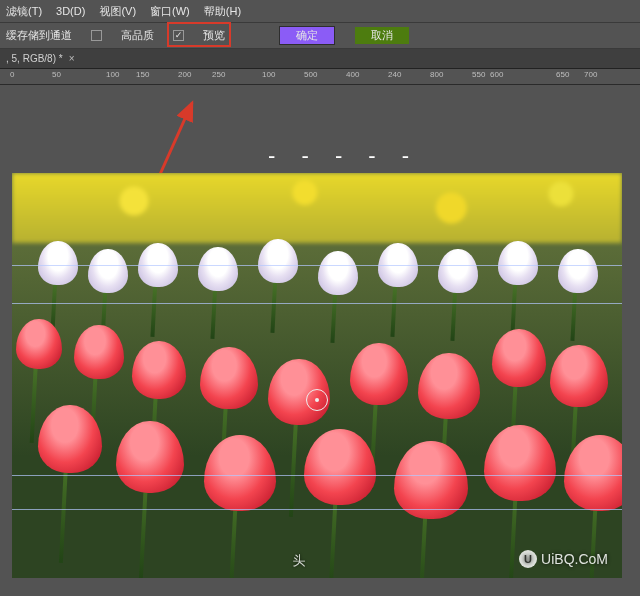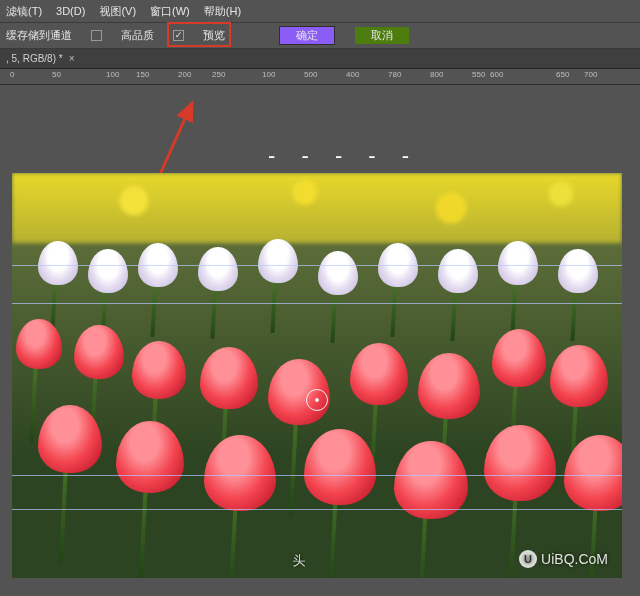--- a/index.html
+++ b/index.html
@@ -71,21 +71,21 @@
     <div class="ticks">
       <span class="num" style="left:10px">0</span>
       <span class="num" style="left:52px">50</span>
       <span class="num" style="left:106px">100</span>
       <span class="num" style="left:136px">150</span>
       <span class="num" style="left:178px">200</span>
       <span class="num" style="left:212px">250</span>
       <span class="num" style="left:262px">100</span>
       <span class="num" style="left:304px">500</span>
       <span class="num" style="left:346px">400</span>
-      <span class="num" style="left:388px">780</span>
+      <span class="num" style="left:388px">240</span>
       <span class="num" style="left:430px">800</span>
       <span class="num" style="left:472px">550</span>
       <span class="num" style="left:490px">600</span>
       <span class="num" style="left:556px">650</span>
       <span class="num" style="left:584px">700</span>
     </div>
   </div>
 
   <div class="canvas-area">
 

